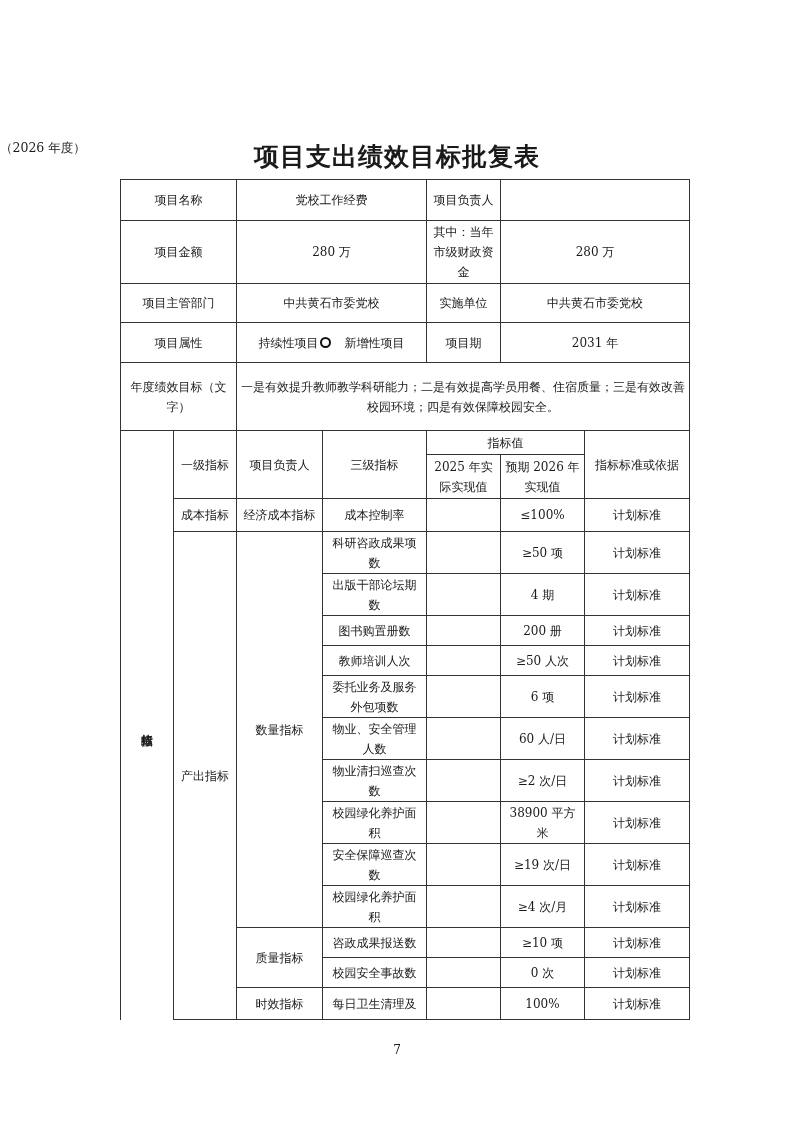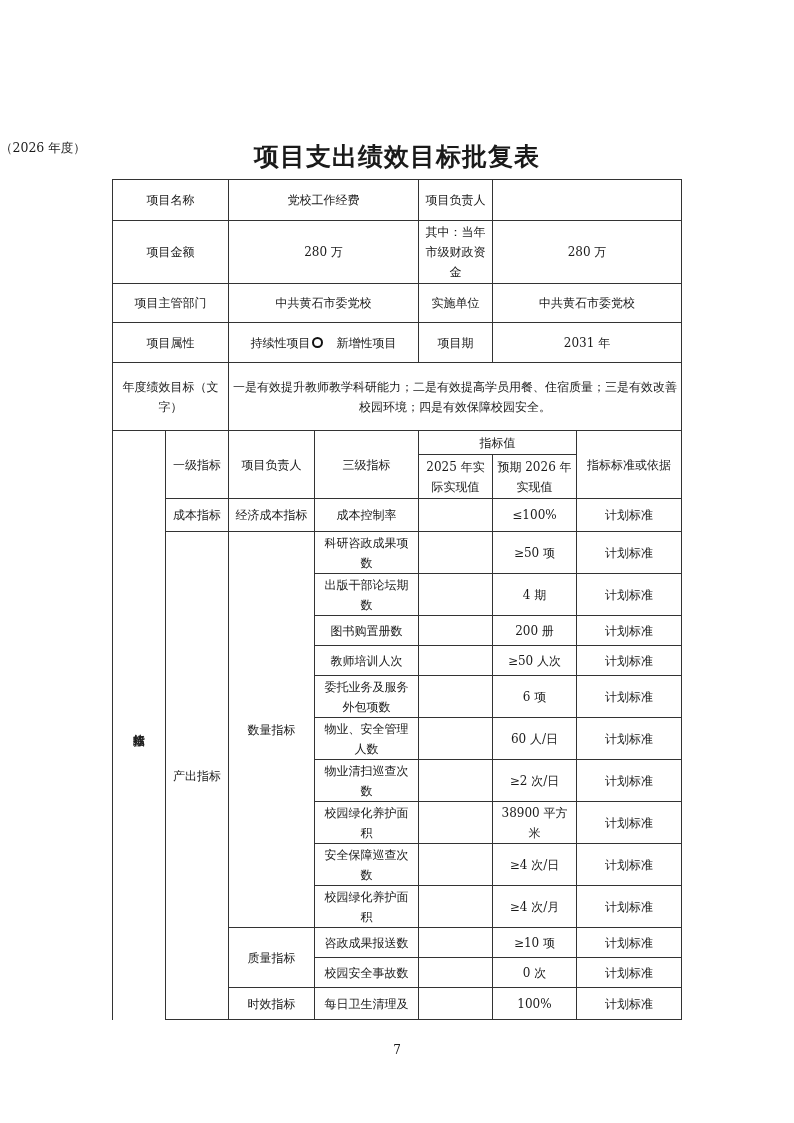--- a/index.html
+++ b/index.html
@@ -4,21 +4,21 @@
 <style>
   html, body { margin: 0; padding: 0; background: #ffffff; }
   body { width: 794px; height: 1123px; position: relative; overflow: hidden;
          font-family: "DejaVu Serif", "Liberation Serif", serif; color: #1a1a1a; }
   .title { position: absolute; top: 116px; left: 0; width: 794px; text-align: center;
            font-family: "DejaVu Sans", "Liberation Sans", sans-serif; font-weight: bold;
            font-size: 25px; letter-spacing: 1px; margin-top: 24px; }
   .subtitle { position: absolute; top: 140px; left: 0; width: 794px; text-align: left;
               font-size: 12.5px; }
   .page-num { position: absolute; top: 1043px; left: 0; width: 794px; text-align: center; font-size: 12px; }
-  table.grid { position: absolute; left: 112px; top: 179px; border-collapse: collapse;
+  table.grid { position: absolute; left: 120px; top: 179px; border-collapse: collapse;
                table-layout: fixed; width: 569px; }
   table.grid td { border: 1px solid #333; text-align: center; vertical-align: middle;
                   font-size: 12px; line-height: 20px; padding: 0 4px; box-sizing: border-box; }
   td.left-text { text-align: left; padding: 4px 8px; line-height: 22px; }
   td.vert { writing-mode: vertical-rl; letter-spacing: 0; line-height: 14px; font-size: 12px; padding: 0; }
   td.nobottom { border-bottom: none !important; }
   .radio { display: inline-block; width: 7px; height: 7px; border: 2px solid #111; border-radius: 50%;
            vertical-align: middle; margin: 0 14px 2px 1px; }
 </style>
 </head>
@@ -137,21 +137,21 @@
   </tr>
   <tr style="height:42px">
     <td>校园绿化养护面积</td>
     <td></td>
     <td>38900 平方米</td>
     <td>计划标准</td>
   </tr>
   <tr style="height:42px">
     <td>安全保障巡查次数</td>
     <td></td>
-    <td>≥4 次/日</td>
+    <td>≥19 次/日</td>
     <td>计划标准</td>
   </tr>
   <tr style="height:42px">
     <td>校园绿化养护面积</td>
     <td></td>
     <td>≥4 次/月</td>
     <td>计划标准</td>
   </tr>
 
   <tr style="height:30px">

